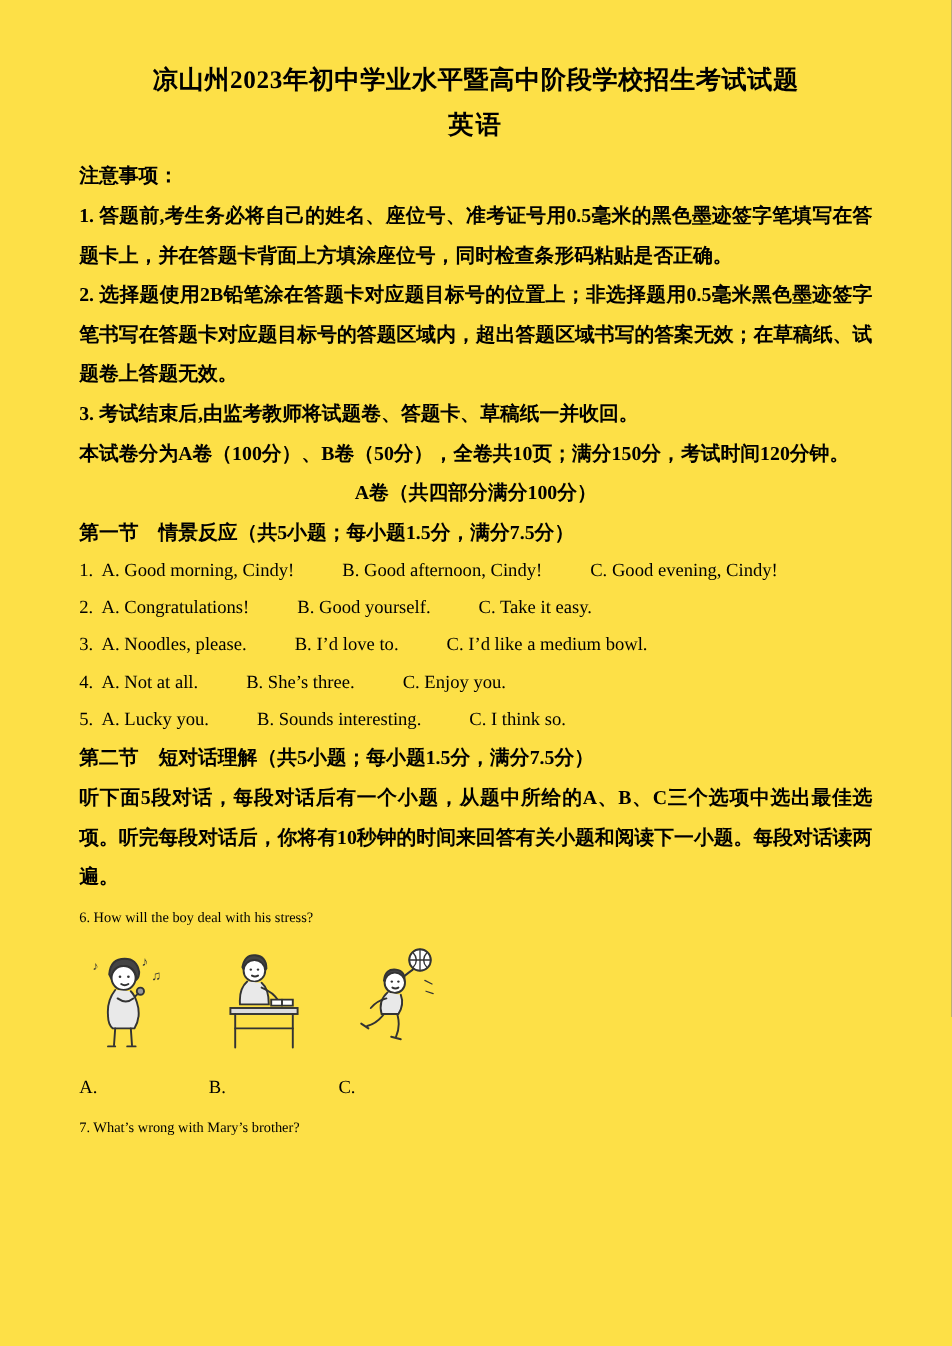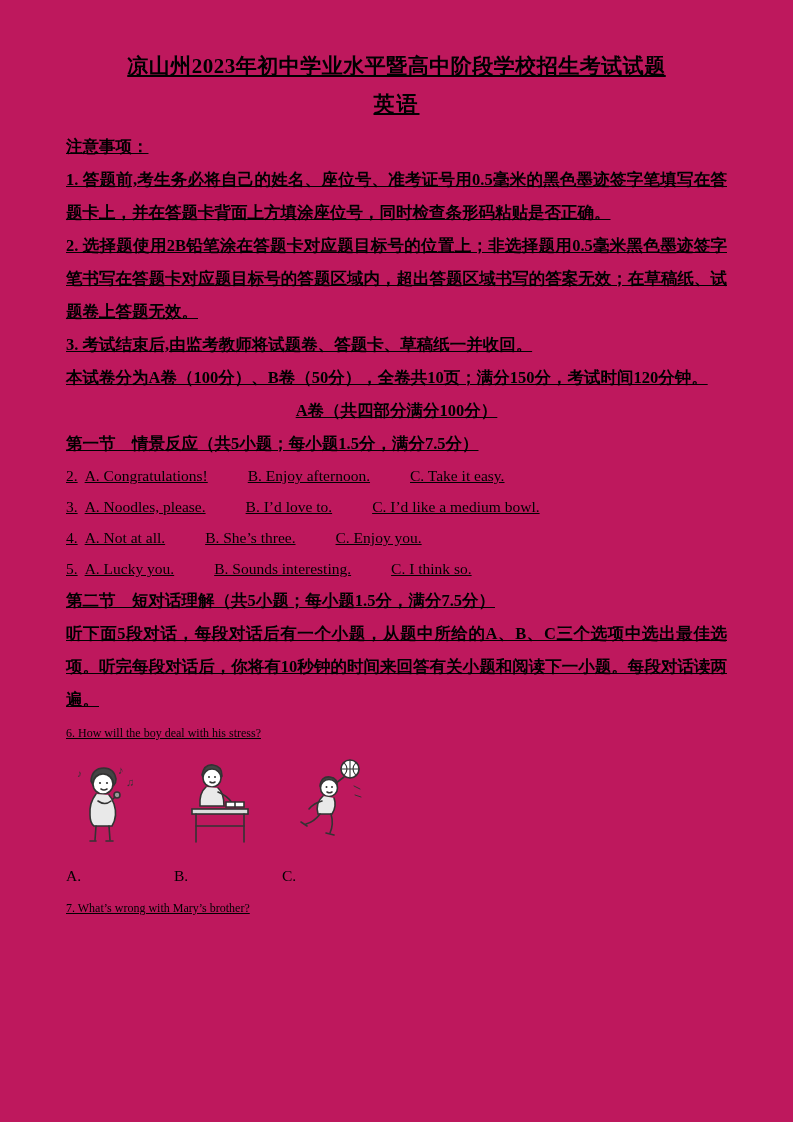--- a/index.html
+++ b/index.html
@@ -1,20 +1,20 @@
 <!DOCTYPE html>
 <html><head>
 <meta charset="utf-8">
 <style>
   html,body { margin:0; padding:0; background:#888; }
   .page {
-    width:793px; height:1122px; margin:0 auto; background:#be185d;
+    width:793px; height:1122px; margin:0 auto; background:#fde047;
     box-sizing:border-box; padding:52px 66px 30px 66px;
     font-family:"Liberation Serif","DejaVu Serif",serif;
-    color:#000; overflow:hidden;text-decoration:underline;
+    color:#000; overflow:hidden;
   }
   .title {
     margin:0 0 10px 0; text-align:center;
     font-size:21px; font-weight:bold; letter-spacing:0.5px;
   }
   .subject {
     margin:0 0 12px 0; text-align:center;
     font-size:21px; font-weight:bold; letter-spacing:2px;
   }
   p { margin:0; }
@@ -53,21 +53,24 @@
   <p class="zh">注意事项：</p>
   <p class="zh">1. 答题前,考生务必将自己的姓名、座位号、准考证号用0.5毫米的黑色墨迹签字笔填写在答题卡上，并在答题卡背面上方填涂座位号，同时检查条形码粘贴是否正确。</p>
   <p class="zh">2. 选择题使用2B铅笔涂在答题卡对应题目标号的位置上；非选择题用0.5毫米黑色墨迹签字笔书写在答题卡对应题目标号的答题区域内，超出答题区域书写的答案无效；在草稿纸、试题卷上答题无效。</p>
   <p class="zh">3. 考试结束后,由监考教师将试题卷、答题卡、草稿纸一并收回。</p>
   <p class="zh">本试卷分为A卷（100分）、B卷（50分），全卷共10页；满分150分，考试时间120分钟。</p>
   <p class="zh center">A卷（共四部分满分100分）</p>
 
   <p class="zh">第一节　情景反应（共5小题；每小题1.5分，满分7.5分）</p>
 
   <p class="q-row">
-    <span class="qn">2.</span><span>A. Congratulations!</span><span class="opt">B. Enjoy afternoon.</span><span class="opt">C. Take it easy.</span>
+    <span class="qn">1.</span><span>A. Good morning, Cindy!</span><span class="opt">B. Good afternoon, Cindy!</span><span class="opt">C. Good evening, Cindy!</span>
+  </p>
+  <p class="q-row">
+    <span class="qn">2.</span><span>A. Congratulations!</span><span class="opt">B. Good yourself.</span><span class="opt">C. Take it easy.</span>
   </p>
   <p class="q-row">
     <span class="qn">3.</span><span>A. Noodles, please.</span><span class="opt">B. I’d love to.</span><span class="opt">C. I’d like a medium bowl.</span>
   </p>
   <p class="q-row">
     <span class="qn">4.</span><span>A. Not at all.</span><span class="opt">B. She’s three.</span><span class="opt">C. Enjoy you.</span>
   </p>
   <p class="q-row">
     <span class="qn">5.</span><span>A. Lucky you.</span><span class="opt">B. Sounds interesting.</span><span class="opt">C. I think so.</span>
   </p>

